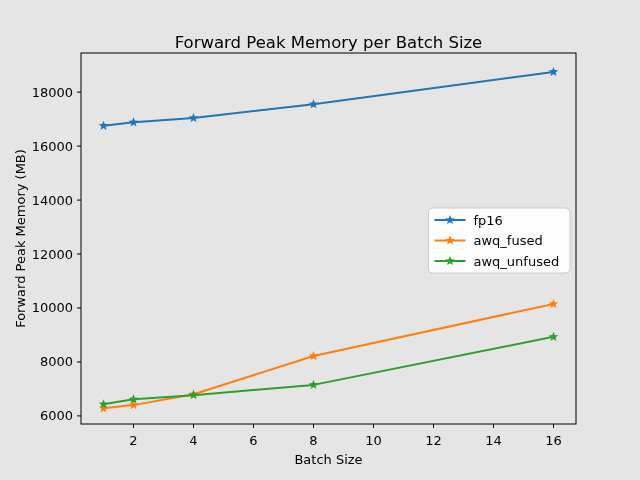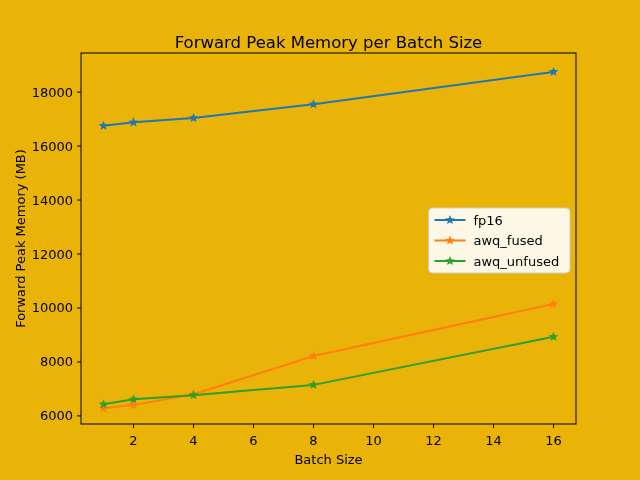--- a/index.html
+++ b/index.html
@@ -8,21 +8,21 @@
     background: #ffffff;
     width: 640px;
     height: 480px;
     overflow: hidden;
     font-family: "DejaVu Sans", sans-serif;
   }
   .figure {
     position: relative;
     width: 640px;
     height: 480px;
-    background: #eab308;
+    background: #e5e5e5;
   }
   svg text {
     fill: #000000;
     font-family: "DejaVu Sans", sans-serif;
   }
   text.title   { font-size: 16.5px; }
   text.axlabel { font-size: 13px; }
 </style>
 </head>
 <body>

